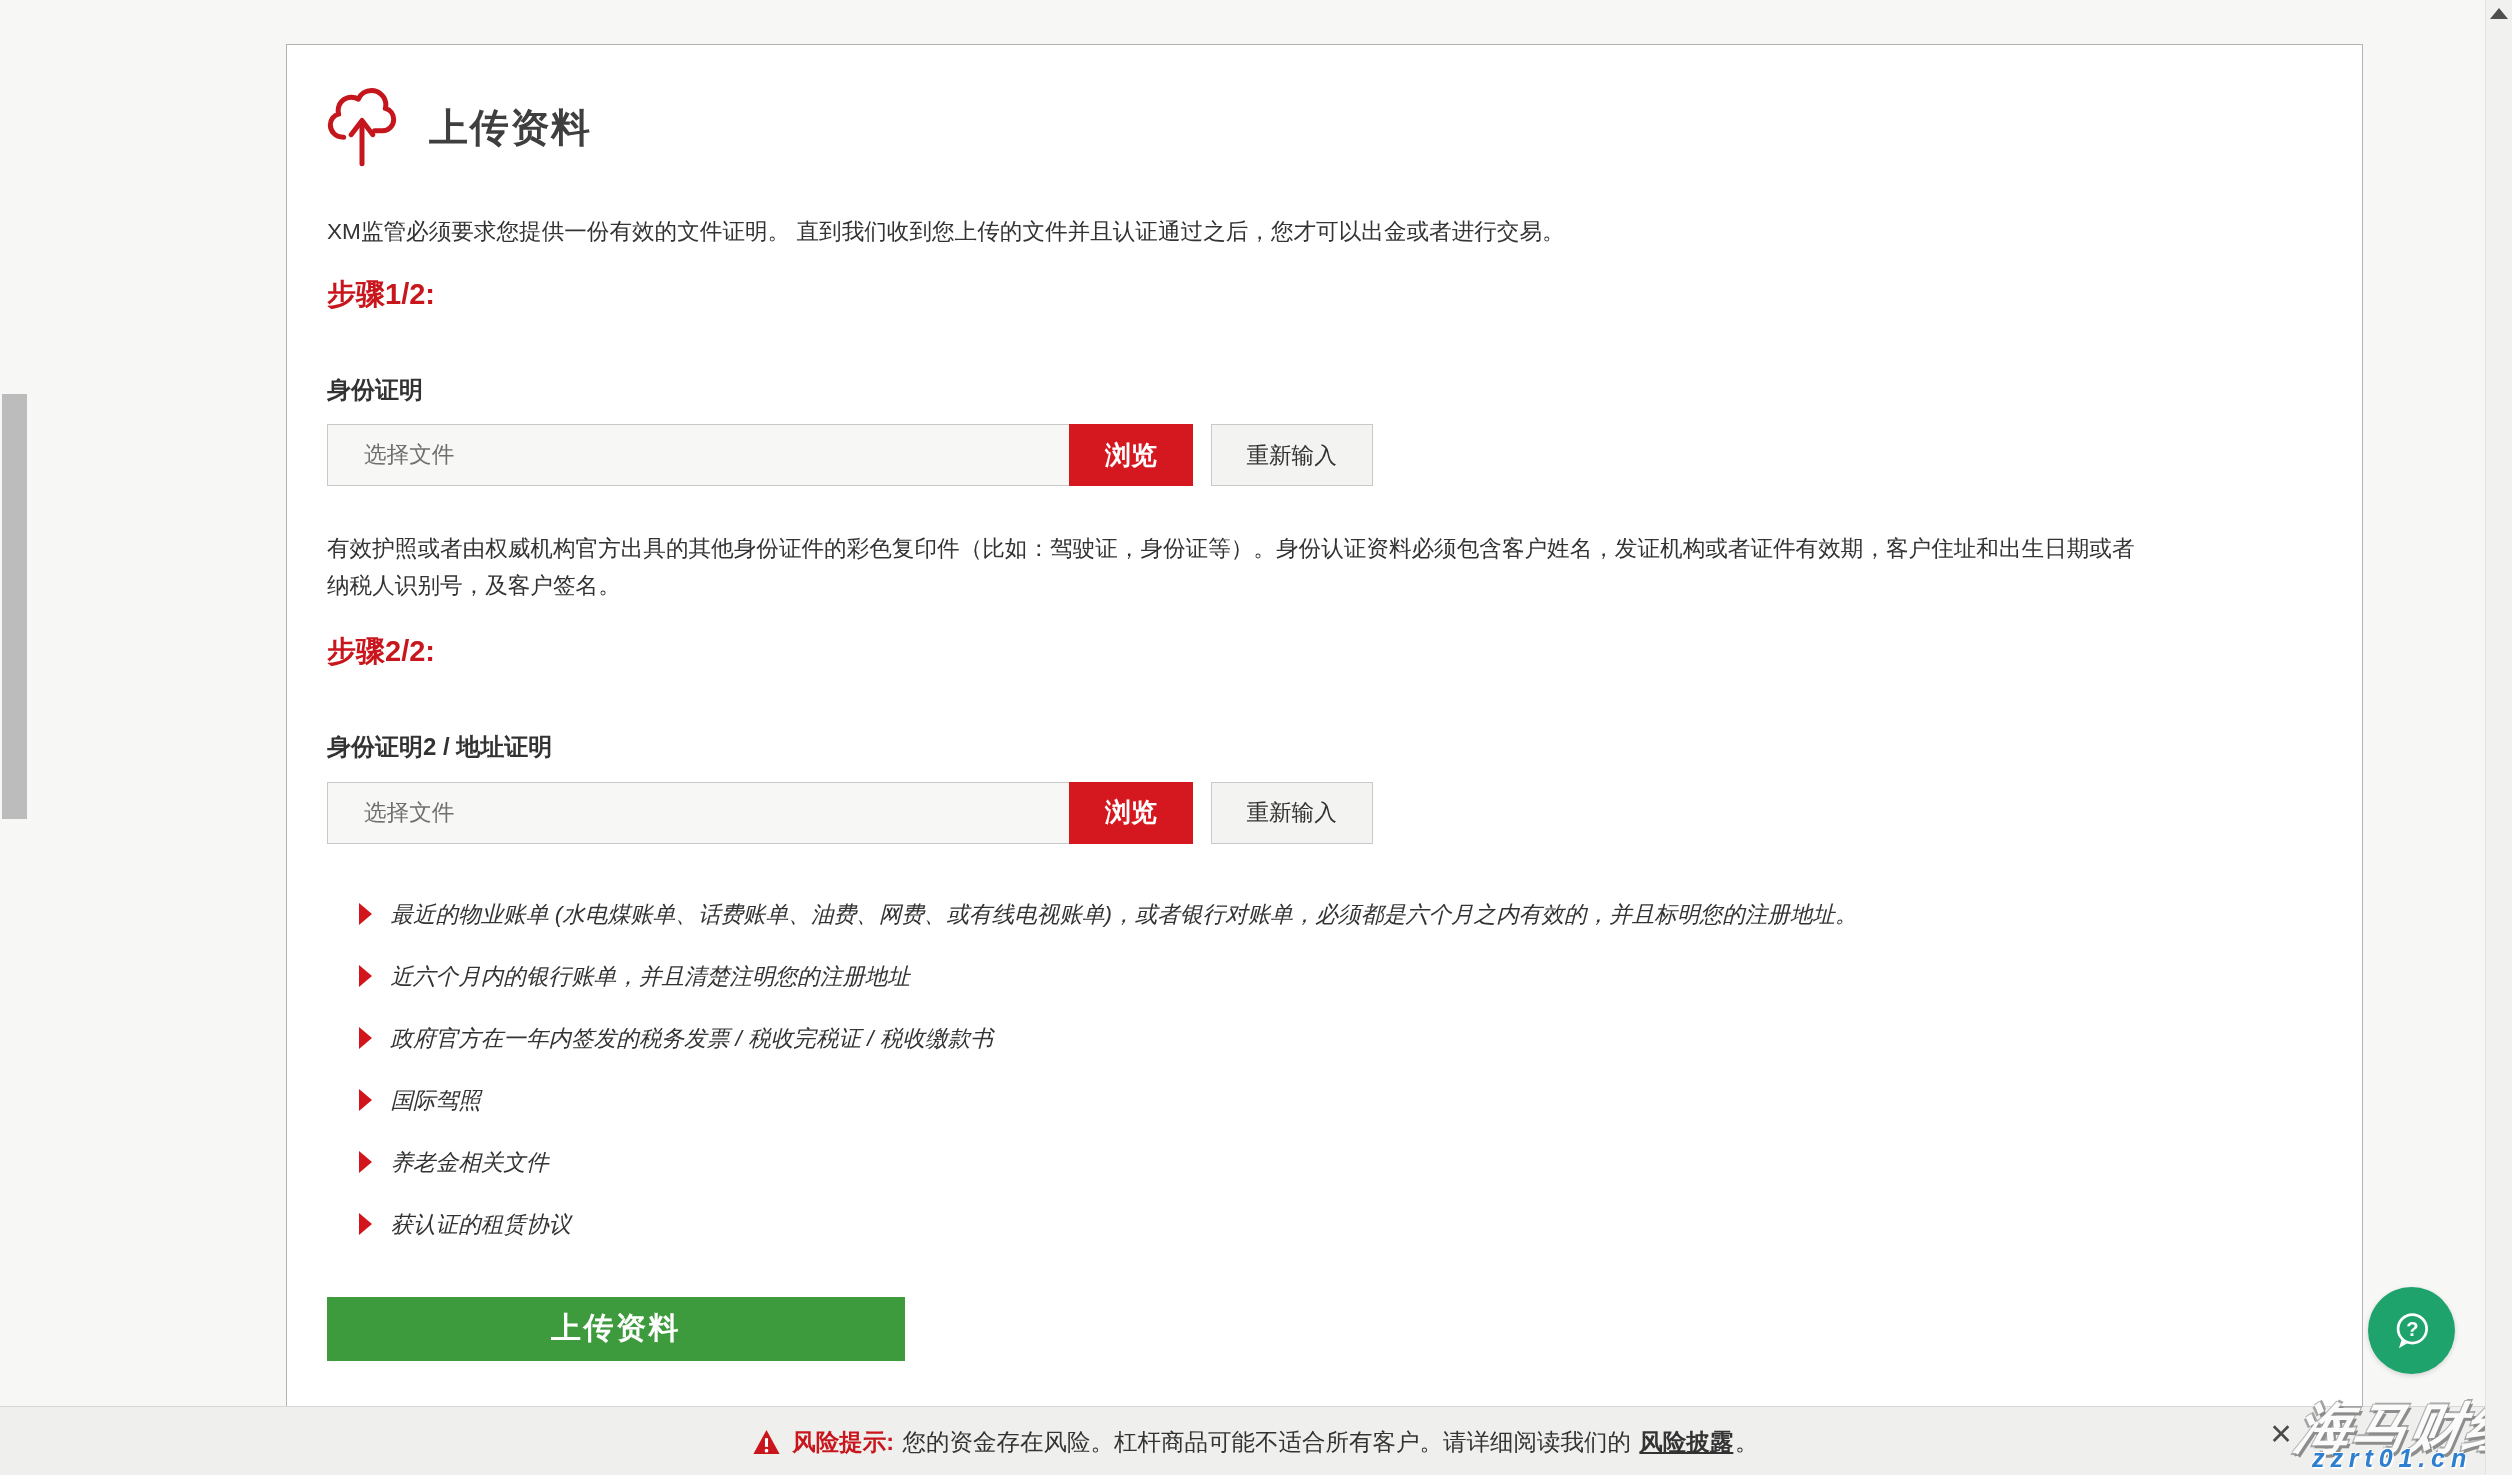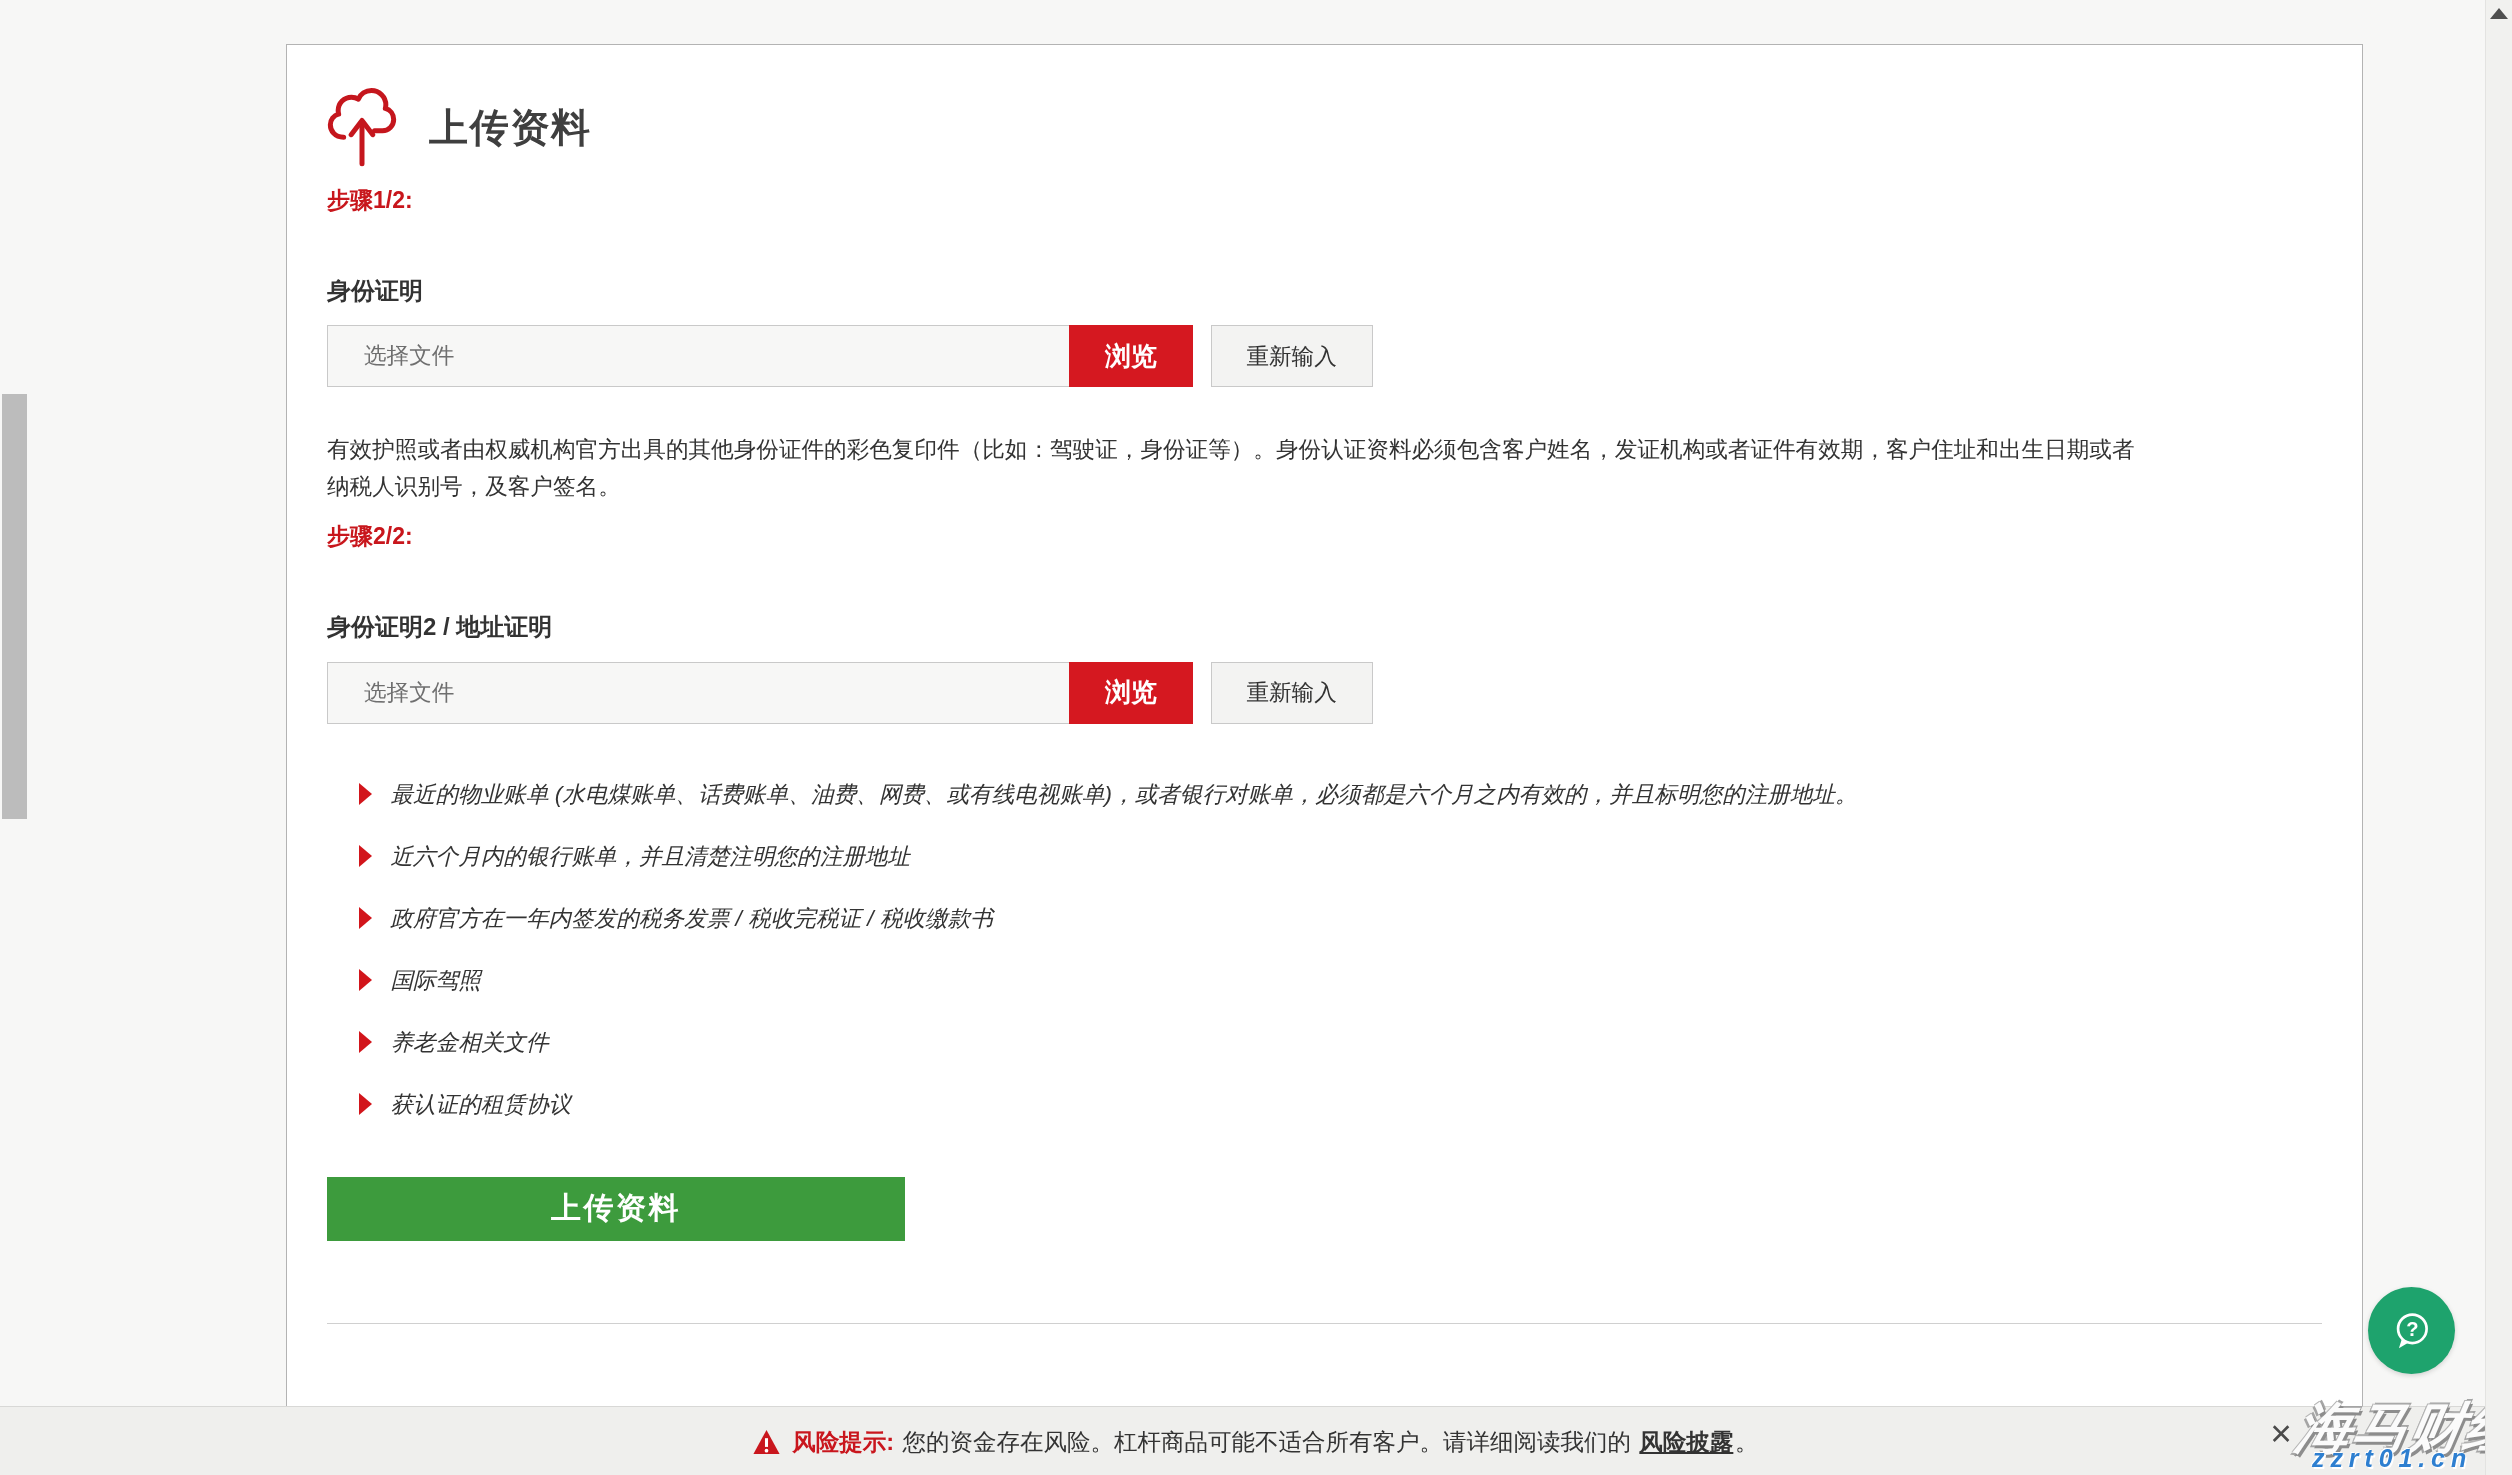--- a/index.html
+++ b/index.html
@@ -34,22 +34,22 @@
     font-weight:bold;
     color:#3f3f3f;
     letter-spacing:1.7px;
   }
   .intro {
     margin-top:47px;
     font-size:22.6px;
     color:#333;
   }
   .step-heading {
-    margin-top:16px;
-    font-size:23px;
+    margin-top:28px;
+    font-size:29px;
     font-weight:bold;
     color:#c8161c;
   }
   .field-label {
     margin-top:59px;
     font-size:24px;
     font-weight:bold;
     color:#333;
   }
   .file-row {
@@ -241,20 +241,21 @@
 
   <div class="card-header">
     <svg class="cloud-icon" viewBox="0 0 42 49" fill="none">
       <path d="M10 30 C4.5 30 2 26 2 22.5 C2 19.5 4 16.8 7 16.2 C6.8 15.5 6.7 14.8 6.7 14 C6.7 9.6 10.3 6 14.7 6 C16.2 6 17.6 6.4 18.8 7.2 C20.1 4.1 23.2 2 26.7 2 C31.4 2 35.3 5.9 35.3 10.6 C35.3 11.3 35.2 12 35 12.7 C38 13.5 40 16.2 40 19.4 C40 23.2 37 26.2 33.3 26.2 L28.5 26.2" stroke="#c5161d" stroke-width="3" stroke-linecap="round" stroke-linejoin="round"></path>
       <path d="M21 46 L21 22" stroke="#c5161d" stroke-width="3" stroke-linecap="round"></path>
       <path d="M14.5 28.5 L21 20 L27.5 28.5" stroke="#c5161d" stroke-width="3" stroke-linecap="round" stroke-linejoin="round" fill="none"></path>
     </svg>
     <div class="page-title">上传资料</div>
   </div>
 
+  <div class="intro">XM监管必须要求您提供一份有效的文件证明。 直到我们收到您上传的文件并且认证通过之后，您才可以出金或者进行交易。</div>
 
   <div class="step-heading">步骤1/2:</div>
 
   <div class="field-label">身份证明</div>
 
   <div class="file-row">
     <input class="file-input" type="text" readonly="" placeholder="选择文件" style="">
     <button class="browse-btn">浏览</button>
     <button class="reset-btn">重新输入</button>
   </div>

